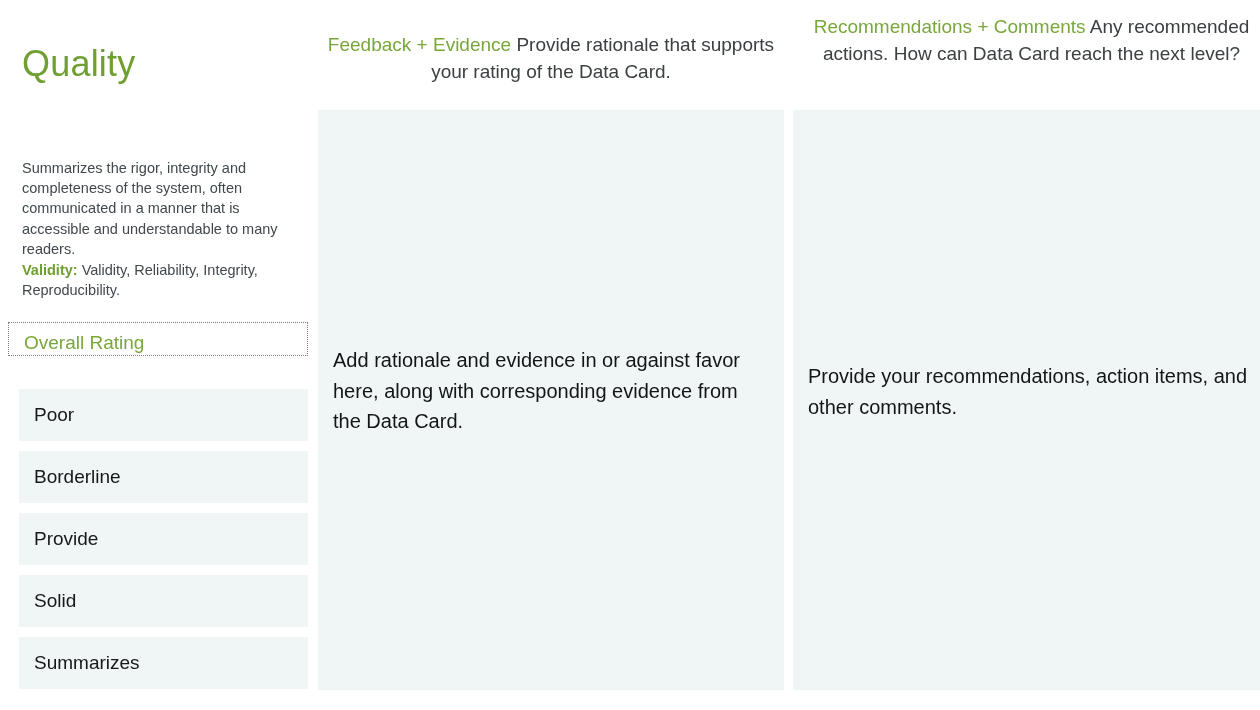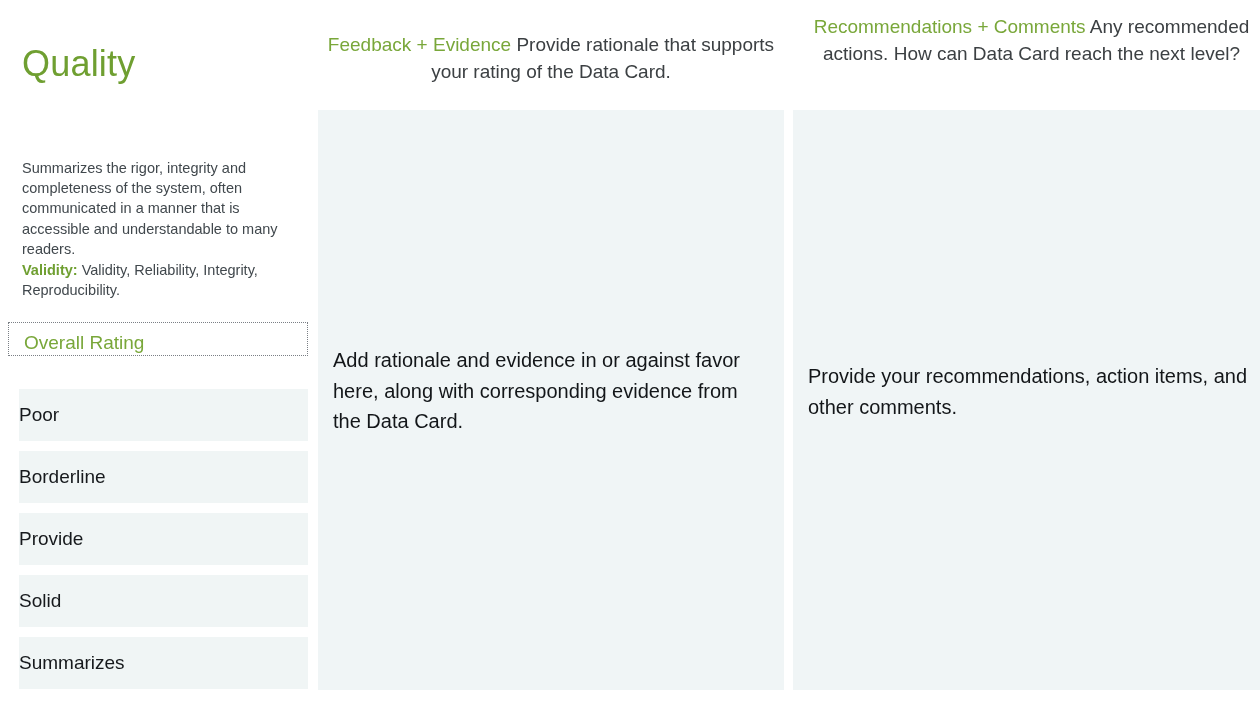--- a/index.html
+++ b/index.html
@@ -95,20 +95,21 @@
   }
   .rating-item {
     height: 52px;
     background: #f0f5f5;
     display: flex;
     align-items: center;
     margin-bottom: 10px;
     box-sizing: border-box;
   }
   .rating-item-label {
+    padding-left: 15px;
     font-size: 19px;
     line-height: 24px;
     color: #16191c;
     font-weight: 400;
   }
 
   
   .col-response {
     position: absolute;
     top: 0;

